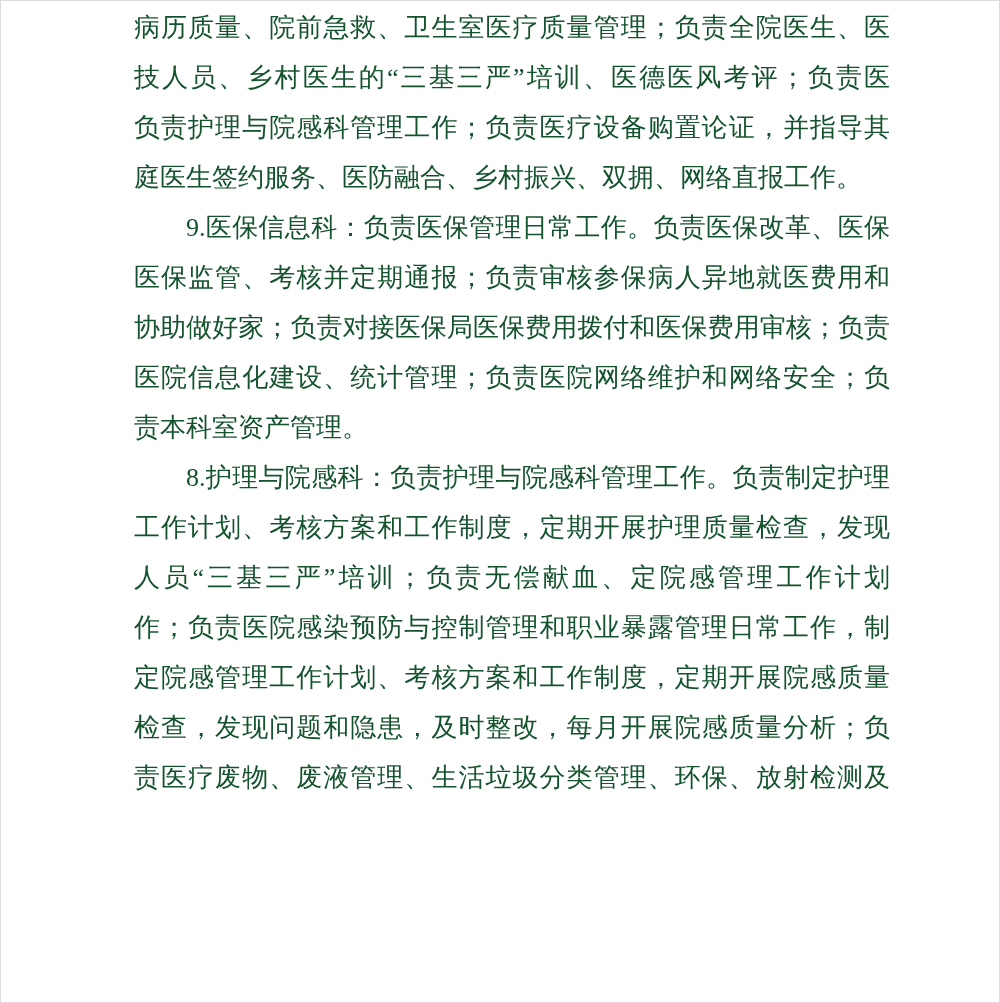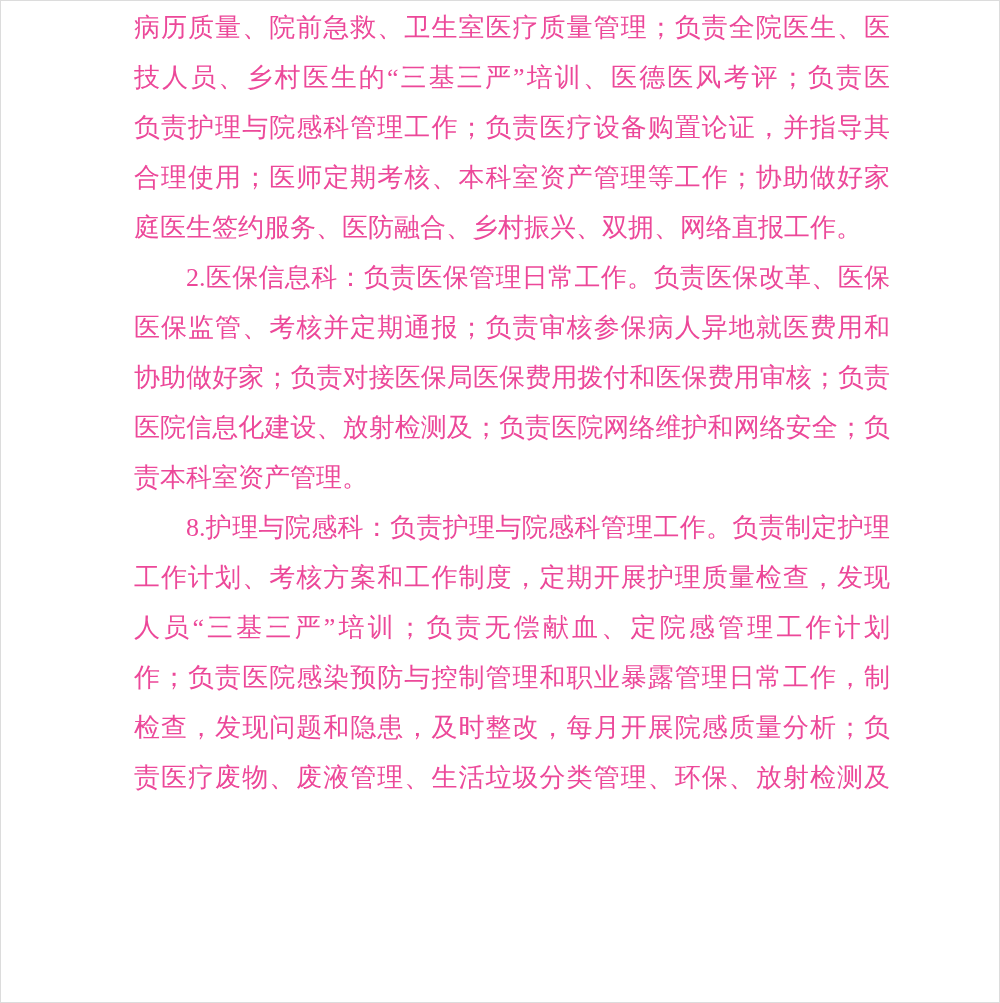--- a/index.html
+++ b/index.html
@@ -16,55 +16,55 @@
     padding: 2px 0 0 133px;
     overflow: hidden;
   }
   .textblock { width: 756px; }
   .para { margin: 0; padding: 0; }
   .line {
     display: block;
     height: 50px;
     line-height: 50px;
     font-size: 26px;
-    color: #ec4899;
+    color: #14532d;
     letter-spacing: 0;
     text-align: justify;
     text-align-last: justify;
     overflow: hidden;
     white-space: normal;
   }
   .line.end { text-align-last: left; }
   .line.indent { text-indent: 2em; }
 </style>
 </head>
 <body>
 
 <div class="page">
   <div class="textblock">
 
     <p class="para">
       <span class="line">病历质量、院前急救、卫生室医疗质量管理；负责全院医生、医</span>
       <span class="line">技人员、乡村医生的“三基三严”培训、医德医风考评；负责医</span>
       <span class="line">负责护理与院感科管理工作；负责医疗设备购置论证，并指导其</span>
-      <span class="line">合理使用；医师定期考核、本科室资产管理等工作；协助做好家</span>
       <span class="line end">庭医生签约服务、医防融合、乡村振兴、双拥、网络直报工作。</span>
     </p>
 
     <p class="para">
-      <span class="line indent">2.医保信息科：负责医保管理日常工作。负责医保改革、医保</span>
+      <span class="line indent">9.医保信息科：负责医保管理日常工作。负责医保改革、医保</span>
       <span class="line">医保监管、考核并定期通报；负责审核参保病人异地就医费用和</span>
       <span class="line">协助做好家；负责对接医保局医保费用拨付和医保费用审核；负责</span>
-      <span class="line">医院信息化建设、放射检测及；负责医院网络维护和网络安全；负</span>
+      <span class="line">医院信息化建设、统计管理；负责医院网络维护和网络安全；负</span>
       <span class="line end">责本科室资产管理。</span>
     </p>
 
     <p class="para">
       <span class="line indent">8.护理与院感科：负责护理与院感科管理工作。负责制定护理</span>
       <span class="line">工作计划、考核方案和工作制度，定期开展护理质量检查，发现</span>
       <span class="line">人员“三基三严”培训；负责无偿献血、定院感管理工作计划</span>
       <span class="line">作；负责医院感染预防与控制管理和职业暴露管理日常工作，制</span>
+      <span class="line">定院感管理工作计划、考核方案和工作制度，定期开展院感质量</span>
       <span class="line">检查，发现问题和隐患，及时整改，每月开展院感质量分析；负</span>
       <span class="line">责医疗废物、废液管理、生活垃圾分类管理、环保、放射检测及</span>
     </p>
 
   </div>
 </div>
 
 </body></html>

